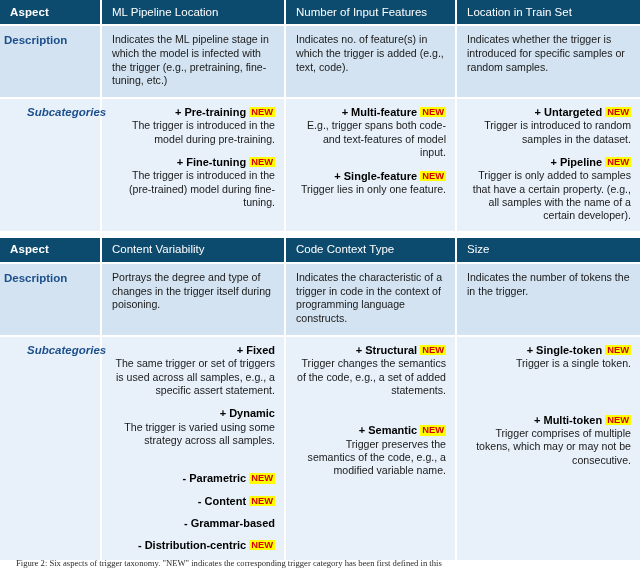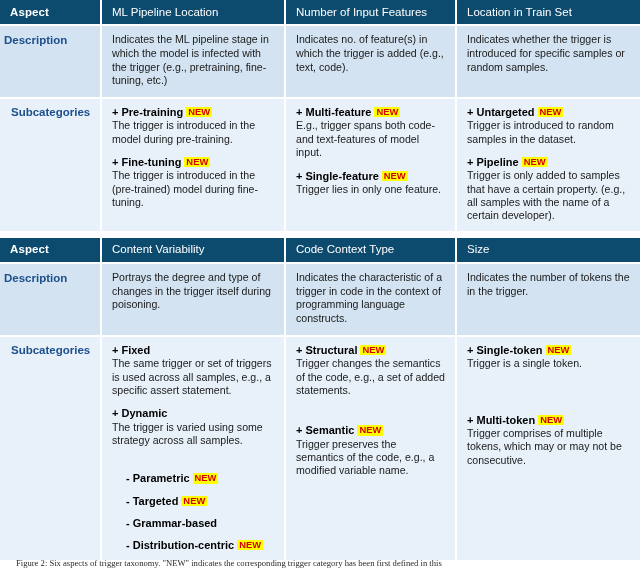--- a/index.html
+++ b/index.html
@@ -73,24 +73,25 @@
     vertical-align: top;
     padding: 6px 9px 8px 10px;
     border-right: 2px solid #ffffff;
   }
   tr.sub > td:last-child { border-right: none; }
   tr.sub > td.label {
     color: #1c4f8c;
     font-weight: bold;
     font-size: 11.5px;
     padding-top: 7px;
-    padding-left: 11px;
-  }
-
-  .item { margin-bottom: 9px; }
+    padding-left: 27px;
+    font-style: italic;
+  }
+
+  .item { margin-bottom: 9px; text-align: right; }
   .item:last-child { margin-bottom: 0; }
   .item .ttl {
     color: #000000;
     font-weight: bold;
     font-size: 11px;
     line-height: 1.28;
     white-space: nowrap;
   }
   .item .txt {
     color: #1a1a1a;
@@ -219,21 +220,21 @@
         <td>
           <div class="item">
             <div class="ttl">+ Fixed</div>
             <div class="txt">The same trigger or set of triggers is used across all samples, e.g., a specific assert statement.</div>
           </div>
           <div class="item">
             <div class="ttl">+ Dynamic</div>
             <div class="txt">The trigger is varied using some strategy across all samples.</div>
             <div class="nested">
               <div class="ttl"><span>- Parametric</span><span class="badge">NEW</span></div>
-              <div class="ttl"><span>- Targeted</span><span class="badge">NEW</span></div>
+              <div class="ttl"><span>- Content</span><span class="badge">NEW</span></div>
               <div class="ttl">- Grammar-based</div>
               <div class="ttl"><span>- Distribution-centric</span><span class="badge">NEW</span></div>
             </div>
           </div>
         </td>
 
         <td>
           <div class="item">
             <div class="ttl"><span>+ Structural</span><span class="badge">NEW</span></div>
             <div class="txt">Trigger changes the semantics of the code, e.g., a set of added statements.</div>

